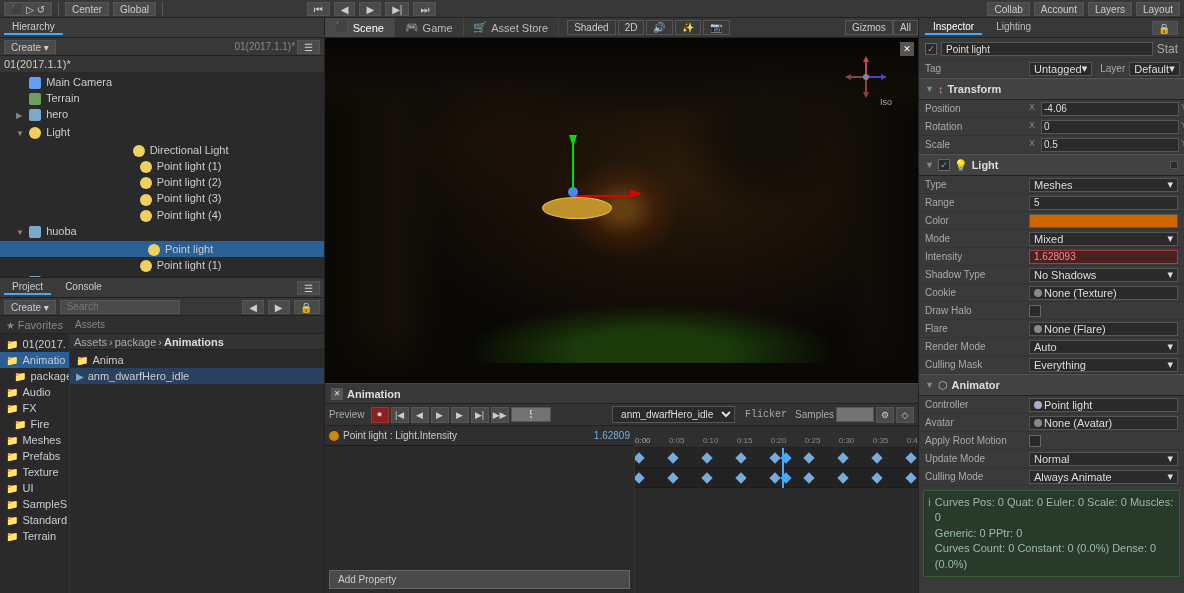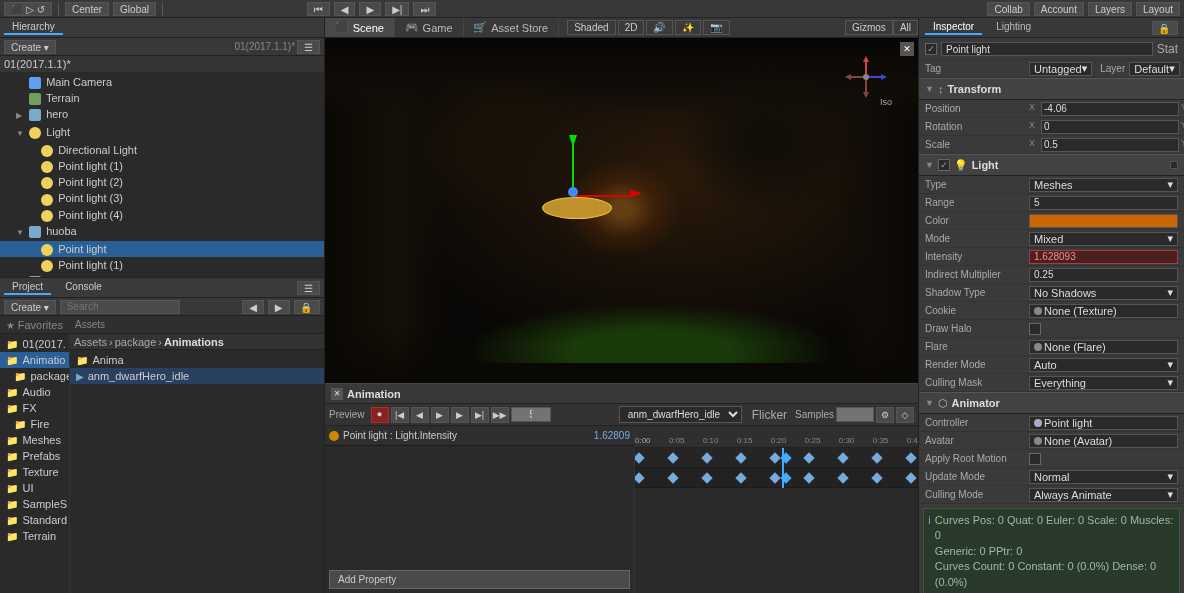--- a/index.html
+++ b/index.html
@@ -86,21 +86,21 @@
     .tree-item {
       padding: 1px 4px;
       cursor: pointer;
       white-space: nowrap;
       color: #ccc;
       font-size: 11px;
       line-height: 14px;
     }
     .tree-item.selected { background: #2a6098; }
     .tree-indent-1 { padding-left: 16px; }
-    .tree-indent-2 { padding-left: 28px; }
+    .tree-indent-2 { padding-left: 28px; text-align: center; }
     .tree-arrow { display: inline-block; width: 10px; font-size: 8px; color: #888; }
 
     
     #project-panel {
       flex: 1;
       background: #2a2a2a;
       display: flex;
       flex-direction: column;
       overflow: hidden;
     }
@@ -898,21 +898,21 @@
         <div class="anim-btn">▶▶</div>
 
         <input type="text" class="frame-input" value="52" style="">
 
         <div style="flex:1;"></div>
 
         <select class="anim-clip-select" style="width:160px;">
           <option>anm_dwarfHero_idle</option>
         </select>
 
-        <span style="font-size:12px; color:#aaa; margin-left:8px;">Flicker</span>
+        <span style="font-size:10px; color:#aaa; margin-left:8px;font-family:Liberation Mono, monospace;">Flicker</span>
         <span style="font-size:10px; color:#aaa; margin-left:6px;">Samples</span>
         <input type="text" class="frame-input" style="width: 30px;" value="60">
         <div class="anim-btn">⚙</div>
         <div class="anim-btn">◇</div>
       </div>
 
       <div class="anim-content">
         <div class="anim-left">
 
           <div class="anim-prop-row header">
@@ -1089,24 +1089,20 @@
           <span>Mixed</span>
           <span>▾</span>
         </div>
       </div>
 
       <div class="inspector-row">
         <span class="field-label">Intensity</span>
         <input class="field-input highlight" value="1.628093" style="">
       </div>
 
-      <div class="inspector-row">
-        <span class="field-label">Indirect Multiplier</span>
-        <input class="field-input" value="0.25" style="">
-      </div>
 
       <div class="inspector-row">
         <span class="field-label">Shadow Type</span>
         <div class="dropdown-field">
           <span>No Shadows</span>
           <span>▾</span>
         </div>
       </div>
 
       <div class="inspector-row">

